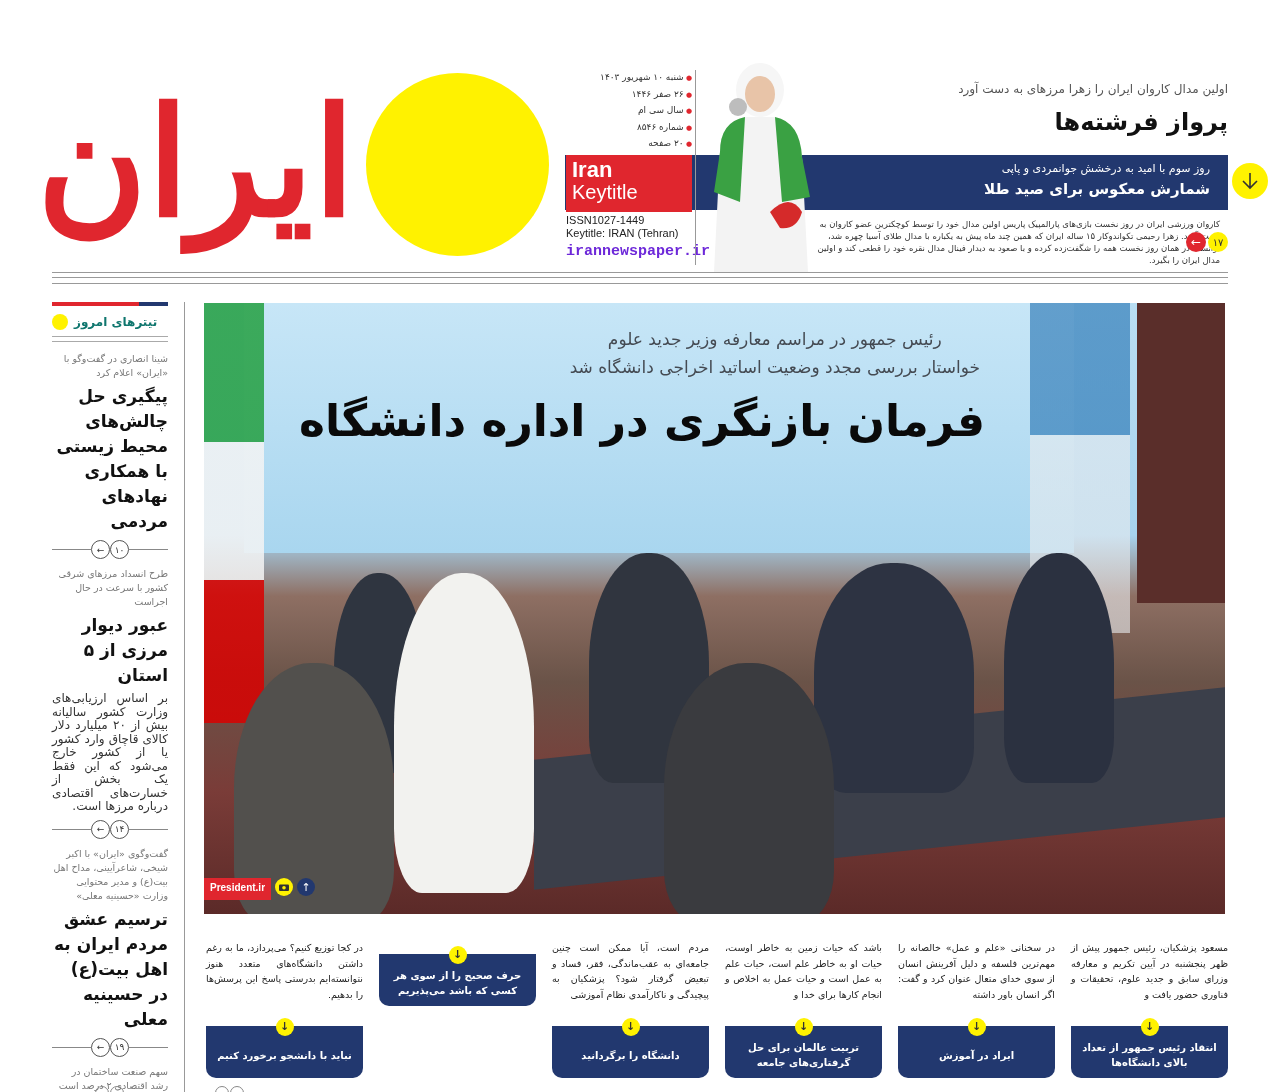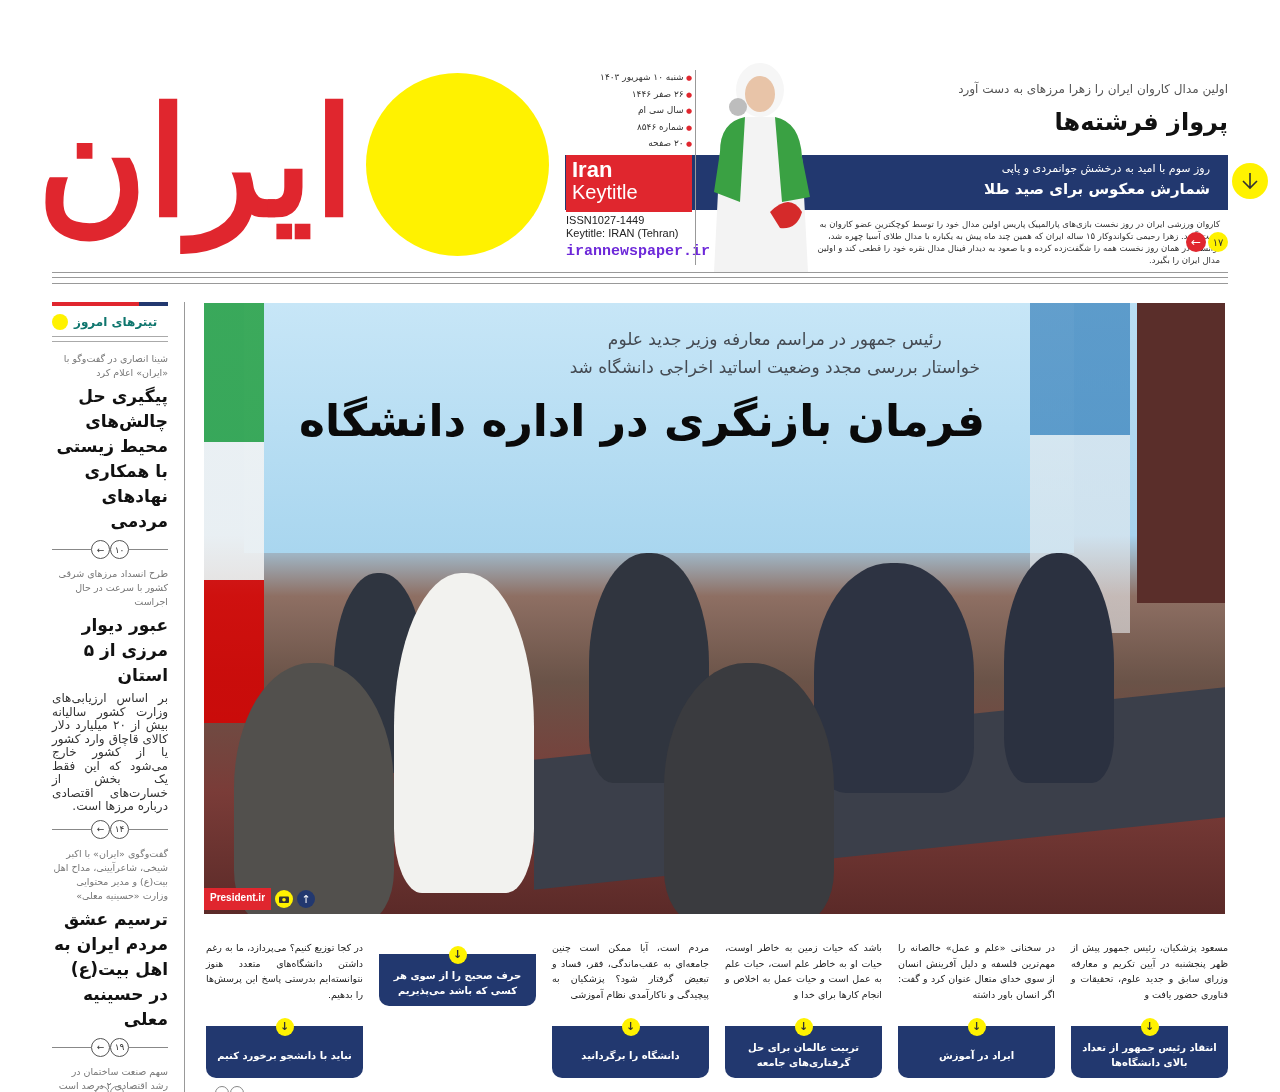--- a/index.html
+++ b/index.html
@@ -56,21 +56,21 @@
   .photo { left: 204px; top: 303px; width: 1021px; height: 611px; overflow: hidden;
     background: linear-gradient(to bottom, #b9def3 0%, #a7d3ee 38%, #8e6f63 48%, #6a5348 62%, #7a3c38 80%, #5b2a28 100%); }
   .photo-sky { position: absolute; left: 40px; top: 0; width: 830px; height: 250px; background: linear-gradient(to bottom, #c7e6f7, #a9d6ef); }
   .flag { position: absolute; left: 0; top: 0; width: 60px; height: 420px; background: linear-gradient(to bottom, #239f40 0 33%, #f4f4f4 33% 66%, #da0000 66% 100%); opacity: .85; }
   .flag-right { left: auto; right: 95px; width: 100px; height: 330px; background: linear-gradient(to bottom, #1f6fb0 0 40%, #e9ecef 40%); opacity: .6; }
   .wall-right { position: absolute; right: 0; top: 0; width: 88px; height: 300px; background: #5a2e2a; }
   .table { position: absolute; left: 330px; top: 420px; width: 700px; height: 130px; background: #3b3f4a; transform: skewY(-6deg); }
   .person { position: absolute; border-radius: 48% 48% 20% 20%; }
   .photo-sub { position: absolute; right: 245px; top: 22px; font-size: 17px; line-height: 28px; color: #444a52; direction: rtl; text-align: center; }
   .photo-head { position: absolute; right: 240px; top: 92px; font-size: 44px; font-weight: bold; color: #0a0a0a; direction: rtl; letter-spacing: -1px; }
-  .credit { position: absolute; left: 0; bottom: 4px; height: 22px; display: flex; align-items: center; gap: 4px; }
+  .credit { position: absolute; left: 0; bottom: 14px; height: 22px; display: flex; gap: 4px; }
   .credit-label { background: #e0262e; color: #fff; font-family: "Liberation Sans", sans-serif; font-weight: bold; font-size: 10px; padding: 4px 6px; height: 22px; }
   .cam { width: 18px; height: 18px; border-radius: 50%; background: #fff200; display: flex; align-items: center; justify-content: center; font-size: 9px; }
   .up { width: 18px; height: 18px; border-radius: 50%; background: #22386f; color: #fff; display: flex; align-items: center; justify-content: center; font-size: 11px; }
 
   
   .cols { left: 204px; top: 940px; width: 1024px; display: flex; flex-direction: row-reverse; gap: 16px; }
   .col { width: 157px; }
   .col-text { font-size: 9.5px; line-height: 15.5px; color: #222; direction: rtl; text-align: justify; height: 72px; }
   .col-box { position: relative; margin-top: 14px; height: 52px; background: #22386f; border-radius: 0 0 10px 10px; display: flex; align-items: center; justify-content: center; text-align: center; color: #fff; font-size: 10px; font-weight: bold; line-height: 15px; padding: 6px 8px 0; direction: rtl; }
   .col-box .arr { position: absolute; top: -8px; left: 50%; margin-left: -9px; width: 18px; height: 18px; border-radius: 50%; background: #fff200; color: #333; font-size: 11px; line-height: 18px; text-align: center; }

